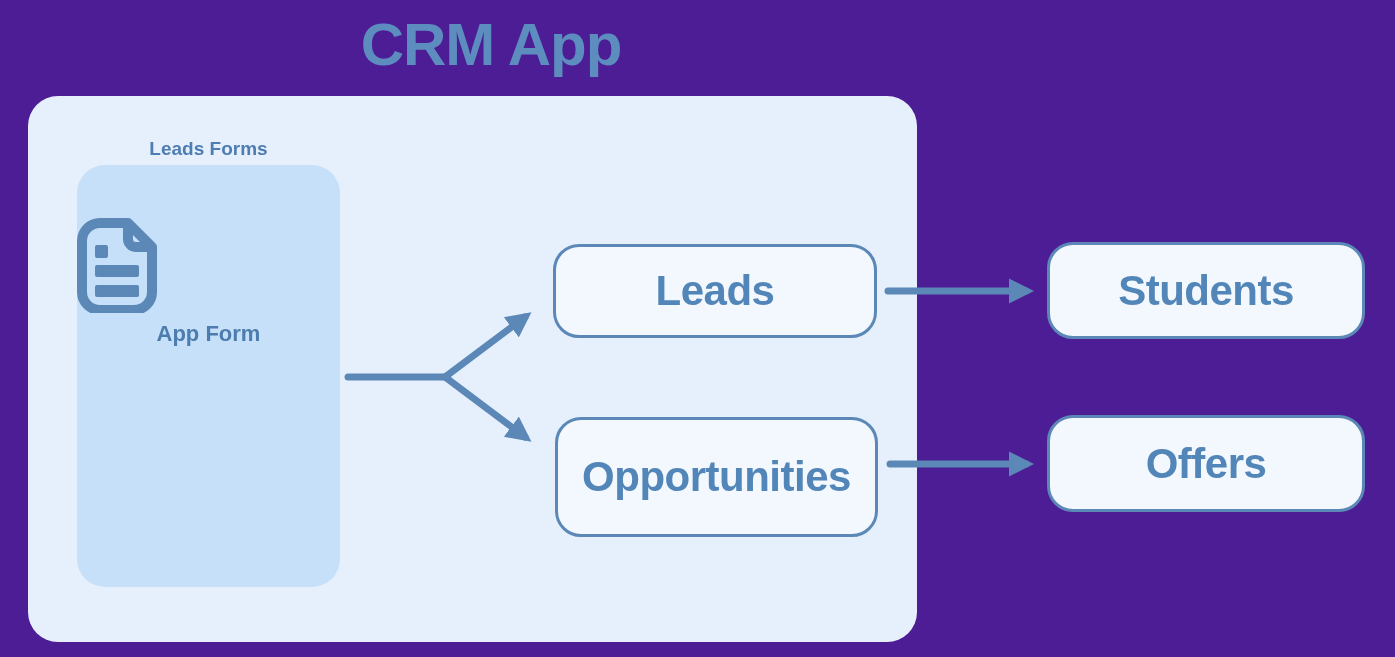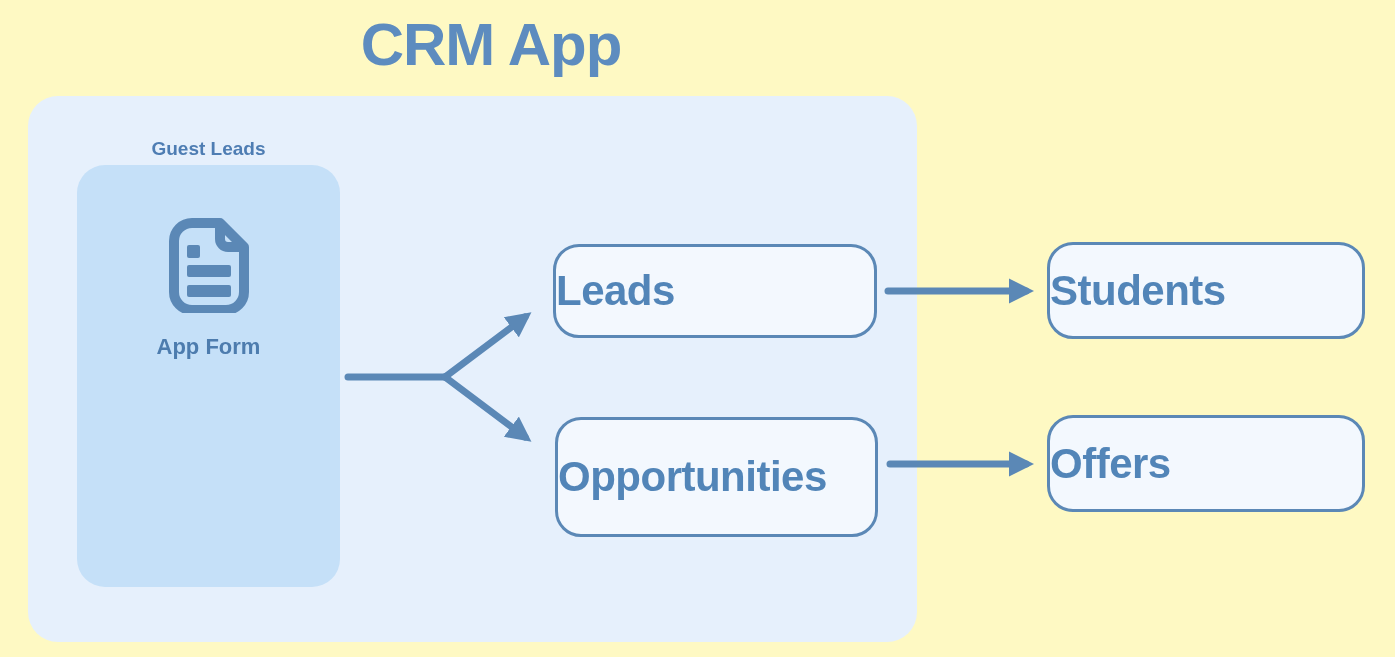--- a/index.html
+++ b/index.html
@@ -3,21 +3,21 @@
 <meta charset="utf-8">
 <style>
   * { margin: 0; padding: 0; box-sizing: border-box; }
   html, body { width: 1395px; height: 657px; background: #ffffff; overflow: hidden; }
   body { font-family: "Liberation Sans", sans-serif; }
 
   .canvas {
     position: relative;
     width: 1395px;
     height: 657px;
-    background: #fef9c3;
+    background: #4c1d95;
   }
 
   .title {
     position: absolute;
     left: 313px;
     top: 10px;
     width: 356px;
     text-align: center;
     font-size: 60px;
     font-weight: bold;
@@ -56,40 +56,39 @@
     background: #c5e0f8;
     border-radius: 28px;
   }
 
   .form-item {
     position: absolute;
     left: 0;
     width: 100%;
     display: flex;
     flex-direction: column;
-    align-items: center;
-    gap: 21px;
+    gap: 8px;
   }
   .form-item-1 { top: 53px; }
   .form-item-2 { top: 225px; }
 
   .doc-icon { display: block; width: 80px; height: 95px; }
 
   .form-label {
     font-size: 22px;
     font-weight: bold;
     color: #4d7cae;
     text-align: center;
   }
 
   .node {
     position: absolute;
     display: flex;
     align-items: center;
-    justify-content: flex-start;
+    justify-content: center;
     background: #f3f8fe;
     border: 3px solid #5b88b6;
     border-radius: 26px;
     font-size: 42px;
     font-weight: bold;
     letter-spacing: -0.5px;
     color: #5285b8;
     white-space: nowrap;
   }
   .node-leads         { left: 553px;  top: 244px; width: 324px; height: 94px; }
@@ -106,21 +105,21 @@
   }
 </style>
 </head>
 <body>
 
 <div class="canvas">
 
   <div class="title">CRM App</div>
 
   <div class="app-container">
-    <div class="guest-label">Guest Leads</div>
+    <div class="guest-label">Leads Forms</div>
 
     <div class="guest-box">
 
       <div class="form-item form-item-1">
         <span class="doc-icon">
           <svg width="80" height="95" viewBox="0 0 80 95" fill="none" xmlns="http://www.w3.org/2000/svg">
             <path d="M27 5 H51 L75 29 V74 A18 18 0 0 1 57 92 H23 A18 18 0 0 1 5 74 V23 A18 18 0 0 1 23 5 Z" stroke="#5b88b6" stroke-width="10" stroke-linejoin="round"></path>
             <path d="M51 5 V21 A8 8 0 0 0 59 29 H75" stroke="#5b88b6" stroke-width="10" stroke-linejoin="round"></path>
             <rect x="18" y="27" width="13" height="13" rx="2" fill="#5b88b6"></rect>
             <rect x="18" y="47" width="44" height="12" rx="2" fill="#5b88b6"></rect>

